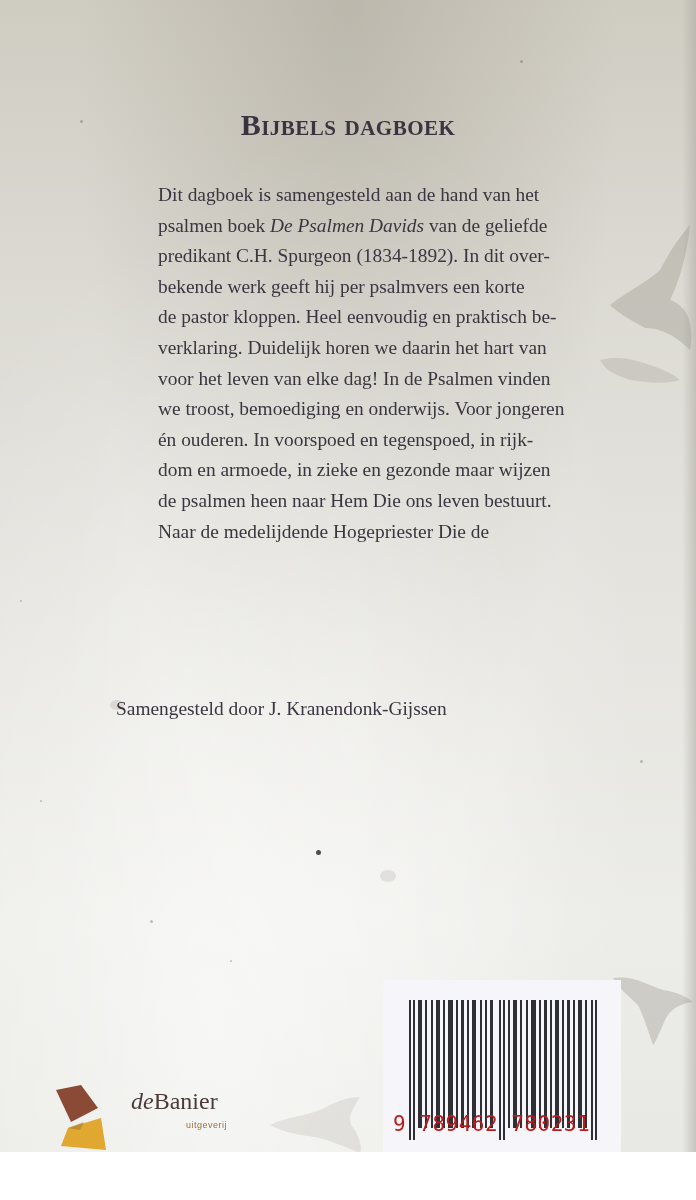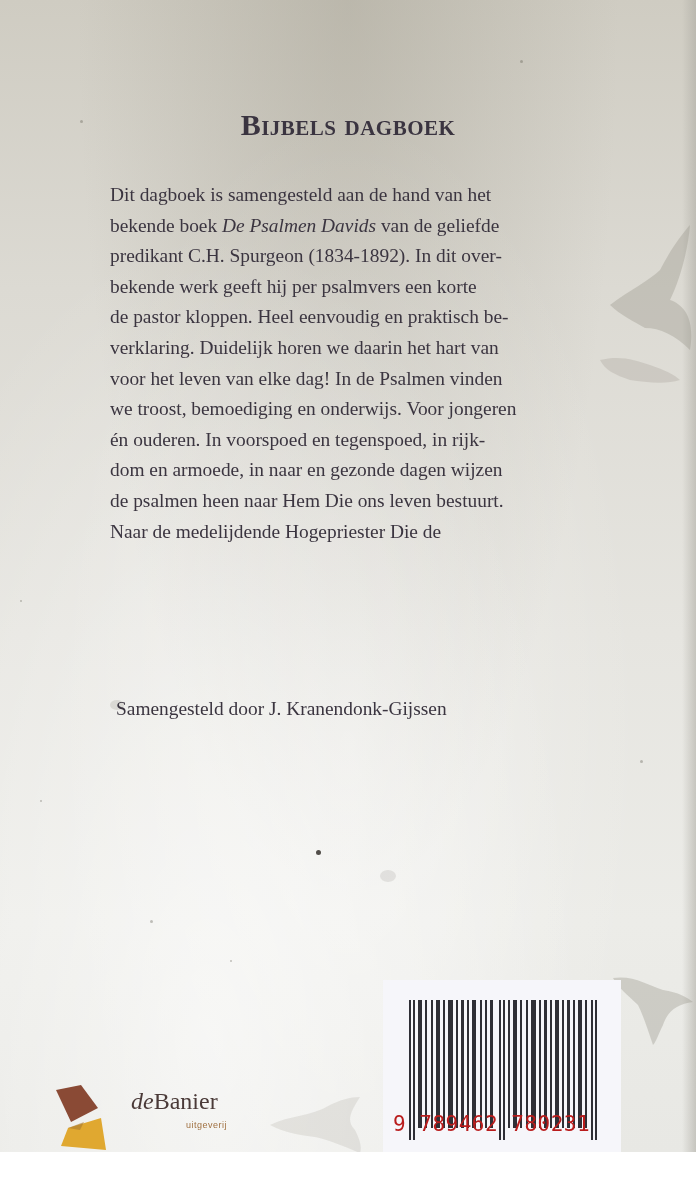--- a/index.html
+++ b/index.html
@@ -21,21 +21,21 @@
     }
     .speck { position: absolute; border-radius: 50%; background: rgba(90,85,75,0.35); }
     .title {
       position: absolute; top: 88px; left: 0; width: 696px; text-align: center;
       font-size: 30px; color: #3a3440; letter-spacing: 0.5px; font-variant: small-caps;
     }
     .blurb {
       position: absolute; top: 180px; left: 110px; width: 500px;
       font-size: 19.4px; line-height: 30.6px; color: #3b3540;
     }
-    .blurb .line { display: block; white-space: nowrap; }
+    .blurb .line { display: block; white-space: nowrap; margin-left: 48px; }
     .blurb em { font-style: italic; text-align: center; }
     .credit {
       position: absolute; top: 698px; left: 116px;
       font-size: 19.4px; color: #3b3540; white-space: nowrap;
     }
     .bird { position: absolute; }
     .logo { position: absolute; left: 46px; top: 1080px; width: 210px; height: 75px; }
     .logo-mark { position: absolute; left: 0; top: 0; width: 80px; height: 75px; }
     .logo-name {
       position: absolute; left: 85px; top: 8px; font-size: 24px; color: #4a3a38; white-space: nowrap;
@@ -80,29 +80,29 @@
     <path d="M5 8 C25 5 40 15 55 20 C70 22 80 28 85 32 C70 34 60 40 55 55 C50 65 48 72 45 75 C40 60 35 45 30 35 C20 25 10 18 5 8 Z" fill="rgba(150,145,135,0.35)"></path>
   </svg>
   <svg class="bird" style="left:260px;top:1085px;" width="120" height="80" viewBox="0 0 120 80">
     <path d="M10 40 C30 30 50 32 70 20 C80 15 90 12 100 12 C92 25 85 35 95 45 C100 55 102 62 100 68 C85 62 70 55 55 52 C40 50 25 48 10 40 Z" fill="rgba(150,145,135,0.18)"></path>
   </svg>
 
   <h1 class="title">Bijbels dagboek</h1>
 
   <div class="blurb">
     <span class="line">Dit dagboek is samengesteld aan de hand van het</span>
-    <span class="line"><span>bekende boek </span><em>De Psalmen Davids</em><span> van de geliefde</span></span>
+    <span class="line"><span>psalmen boek </span><em>De Psalmen Davids</em><span> van de geliefde</span></span>
     <span class="line">predikant C.H. Spurgeon (1834-1892). In dit over-</span>
     <span class="line">bekende werk geeft hij per psalmvers een korte</span>
     <span class="line">de pastor kloppen. Heel eenvoudig en praktisch be-</span>
     <span class="line">verklaring. Duidelijk horen we daarin het hart van</span>
     <span class="line">voor het leven van elke dag! In de Psalmen vinden</span>
     <span class="line">we troost, bemoediging en onderwijs. Voor jongeren</span>
     <span class="line">én ouderen. In voorspoed en tegenspoed, in rijk-</span>
-    <span class="line">dom en armoede, in naar en gezonde dagen wijzen</span>
+    <span class="line">dom en armoede, in zieke en gezonde maar wijzen</span>
     <span class="line">de psalmen heen naar Hem Die ons leven bestuurt.</span>
     <span class="line">Naar de medelijdende Hogepriester Die de</span>
   </div>
 
   <div class="credit">Samengesteld door J. Kranendonk-Gijssen</div>
 
   <div class="logo">
     <svg class="logo-mark" viewBox="0 0 80 75">
       <polygon points="10,10 35,5 52,28 25,42" fill="#8a4a35"></polygon>
       <polygon points="22,48 55,38 60,70 15,66" fill="#e0a830"></polygon>

